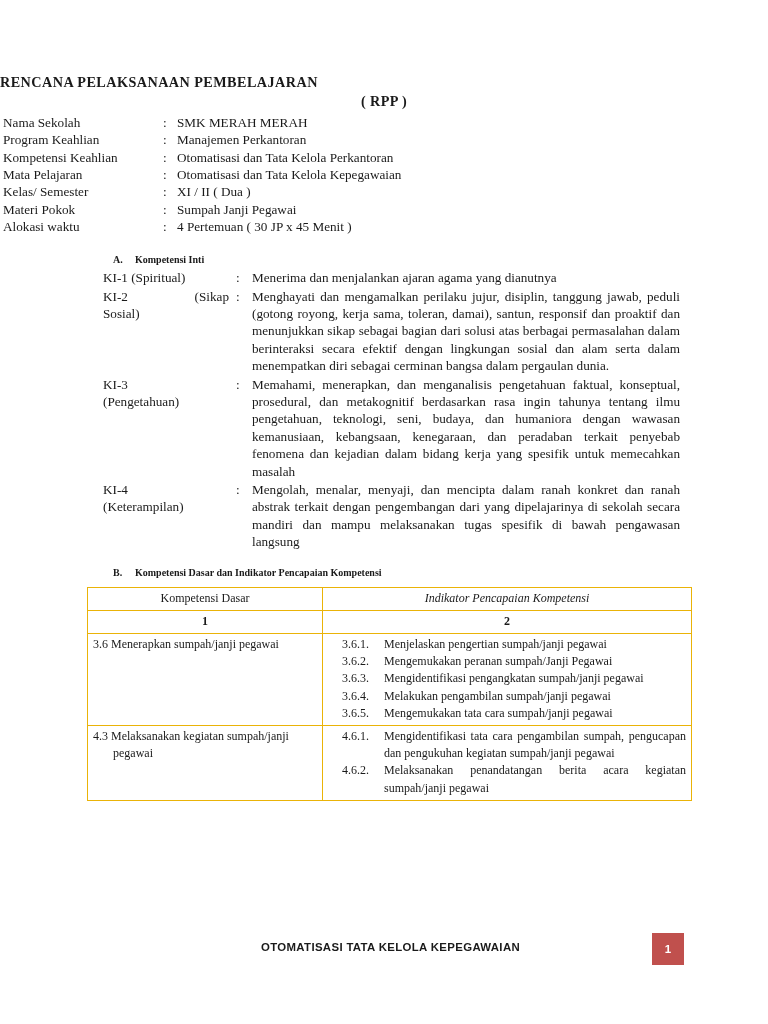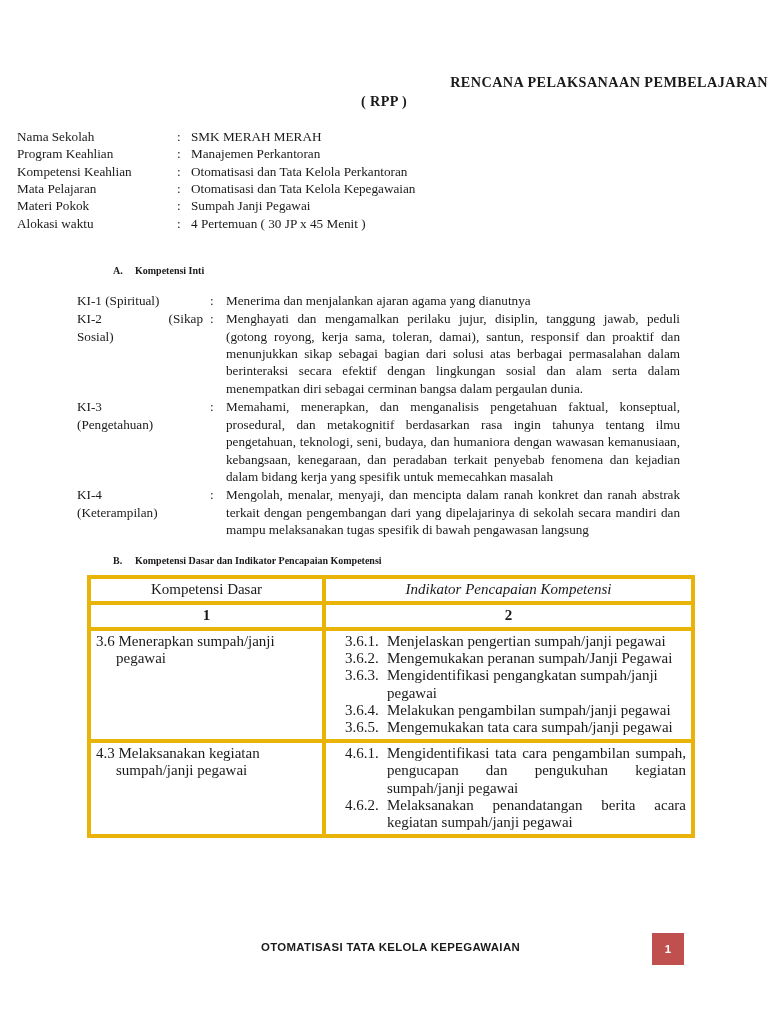--- a/index.html
+++ b/index.html
@@ -17,40 +17,40 @@
   .page {
     position: absolute;
     left: 0; top: 0;
     width: 768px;
     height: 1024px;
     padding: 0;
   }
 
   
   .doc-title {
-    text-align: right;
+    text-align: left;
     font-weight: bold;
     font-size: 14.2px;
     letter-spacing: 0.45px;
     margin: 0;
     padding-top: 73px;
     line-height: 1.34;
   }
   .doc-subtitle {
     text-align: center;
     font-weight: bold;
     font-size: 14.2px;
     letter-spacing: 0.4px;
     margin: 0;
     line-height: 1.34;
   }
 
   
   .identity {
-    margin: 17px;
+    margin: 3px;
     padding-top: 45px;
     padding-left: 113px;
     border-collapse: collapse;
   }
   .identity tr td {
     font-size: 13.2px;
     line-height: 17.3px;
     padding: 0;
     vertical-align: top;
     white-space: nowrap;
@@ -63,23 +63,23 @@
     font-weight: bold;
     font-size: 10px;
     margin: 0;
     padding-left: 113px;
     line-height: 1.5;
   }
   .sec-head .ltr { display: inline-block; width: 22px; }
 
   
   .ki-wrap {
-    padding-left: 77px;
+    padding-left: 103px;
     padding-right: 88px;
-    margin-top: 14px;
+    margin-top: 2px;
   }
   .ki-table { border-collapse: collapse; width: 100%; }
   .ki-table td {
     vertical-align: top;
     font-size: 13.2px;
     line-height: 17.4px;
     padding: 0 0 1px 0;
   }
   .ki-label {
     width: 133px;
@@ -99,23 +99,23 @@
     padding-left: 87px;
     padding-right: 85px;
     margin-top: 7px;
   }
   table.kd {
     width: 596px;
     border-collapse: collapse;
     table-layout: fixed;
   }
   table.kd td, table.kd th {
-    border: 4px solid #eab308;
+    border: 1px solid #eab308;
     padding: 2px 5px 3px 5px;
-    font-size: 15px;
+    font-size: 12px;
     line-height: 17.2px;
     vertical-align: top;
     font-weight: normal;
   }
   table.kd th { text-align: center; }
   table.kd td.numhdr { text-align: center; font-weight: bold; }
   .col-a { width: 235px; }
   .col-b { width: 369px; font-style: italic; }
 
   .kd-text {
@@ -201,20 +201,25 @@
         <td class="lbl">Kompetensi Keahlian</td>
         <td class="sep">:</td>
         <td class="val">Otomatisasi dan Tata Kelola Perkantoran</td>
       </tr>
       <tr>
         <td class="lbl">Mata Pelajaran</td>
         <td class="sep">:</td>
         <td class="val">Otomatisasi dan Tata Kelola Kepegawaian</td>
       </tr>
       <tr>
+        <td class="lbl">Kelas/ Semester</td>
+        <td class="sep">:</td>
+        <td class="val">XI / II ( Dua )</td>
+      </tr>
+      <tr>
         <td class="lbl">Materi Pokok</td>
         <td class="sep">:</td>
         <td class="val">Sumpah Janji Pegawai</td>
       </tr>
       <tr>
         <td class="lbl">Alokasi waktu</td>
         <td class="sep">:</td>
         <td class="val">4 Pertemuan  ( 30 JP x 45 Menit )</td>
       </tr>
     </tbody>

